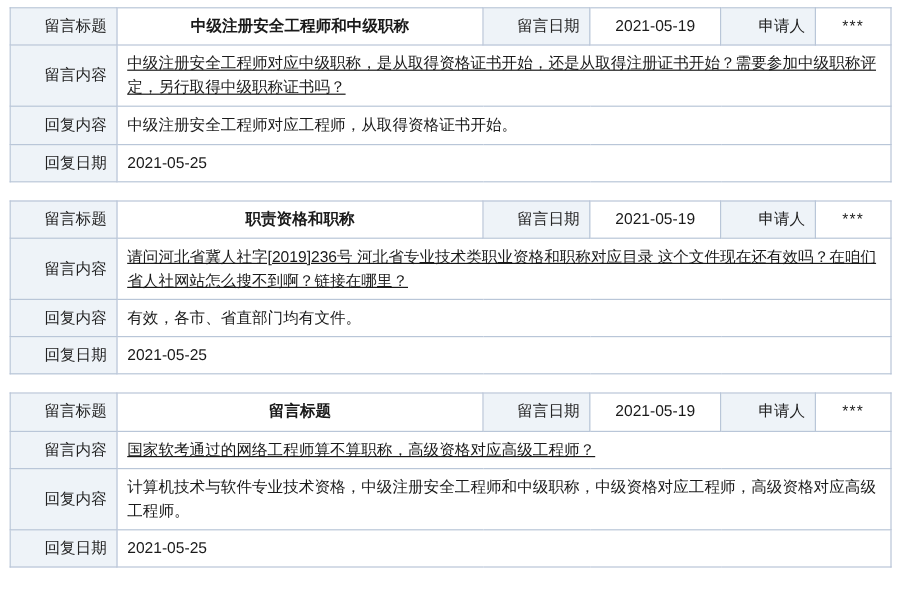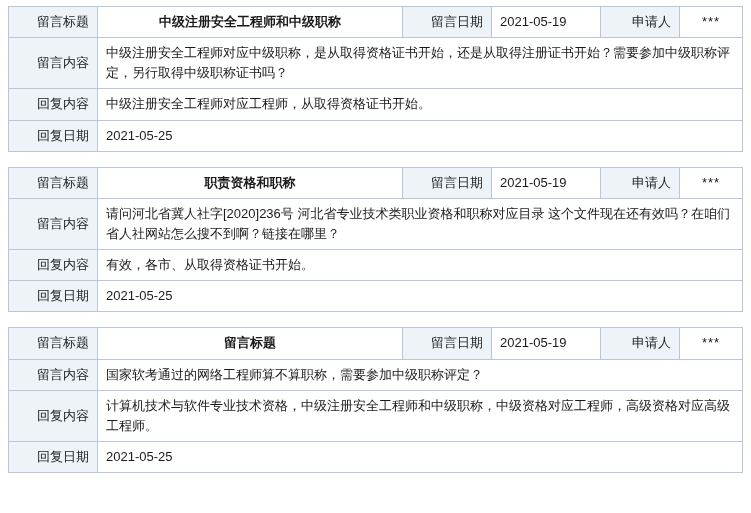--- a/index.html
+++ b/index.html
@@ -42,38 +42,39 @@
     font-size: 13px;
     margin-top: 36px;
   }
   .val-title {
     font-weight: bold;
     font-size: 13px;
     text-align: center;
   }
   .val-date {
     width: 92px;
-    text-align: left;
+    text-align: center;
     white-space: nowrap;
   }
   .lbl-date {
     width: 72px;
     font-family: Liberation Serif, serif;
   }
   .lbl-applicant {
     width: 62px;
   }
   .val-applicant {
     width: 46px;
     text-align: center;
     letter-spacing: 1px;
   }
   .content-cell {
     font-size: 13px;
     line-height: 1.75;
+    text-decoration: underline;
   }
   .reply-cell {
     font-size: 13px;
     line-height: 1.75;
   }
   .replydate-cell {
     font-size: 13px;
     margin-top: 24px;
   }
 </style>
@@ -112,46 +113,46 @@
         <tr>
       <td class="lbl">留言标题</td>
       <td class="val-title">职责资格和职称</td>
       <td class="lbl lbl-date">留言日期</td>
       <td class="val-date">2021-05-19</td>
       <td class="lbl lbl-applicant">申请人</td>
       <td class="val-applicant">***</td>
     </tr>
     <tr>
       <td class="lbl">留言内容</td>
-      <td class="content-cell" colspan="5">请问河北省冀人社字[2020]236号 河北省专业技术类职业资格和职称对应目录 这个文件现在还有效吗？在咱们省人社网站怎么搜不到啊？链接在哪里？</td>
+      <td class="content-cell" colspan="5">请问河北省冀人社字[2019]236号 河北省专业技术类职业资格和职称对应目录 这个文件现在还有效吗？在咱们省人社网站怎么搜不到啊？链接在哪里？</td>
     </tr>
     <tr>
       <td class="lbl">回复内容</td>
-      <td class="reply-cell" colspan="5">有效，各市、从取得资格证书开始。</td>
+      <td class="reply-cell" colspan="5">有效，各市、省直部门均有文件。</td>
     </tr>
     <tr>
       <td class="lbl">回复日期</td>
       <td class="replydate-cell" colspan="5">2021-05-25</td>
     </tr>
   </tbody>
     </table>
 
   <table class="card">
     <tbody>
         <tr>
       <td class="lbl">留言标题</td>
       <td class="val-title">留言标题</td>
       <td class="lbl lbl-date">留言日期</td>
       <td class="val-date">2021-05-19</td>
       <td class="lbl lbl-applicant">申请人</td>
       <td class="val-applicant">***</td>
     </tr>
     <tr>
       <td class="lbl">留言内容</td>
-      <td class="content-cell" colspan="5">国家软考通过的网络工程师算不算职称，需要参加中级职称评定？</td>
+      <td class="content-cell" colspan="5">国家软考通过的网络工程师算不算职称，高级资格对应高级工程师？</td>
     </tr>
     <tr>
       <td class="lbl">回复内容</td>
       <td class="reply-cell" colspan="5">计算机技术与软件专业技术资格，中级注册安全工程师和中级职称，中级资格对应工程师，高级资格对应高级工程师。</td>
     </tr>
     <tr>
       <td class="lbl">回复日期</td>
       <td class="replydate-cell" colspan="5">2021-05-25</td>
     </tr>
   </tbody>

